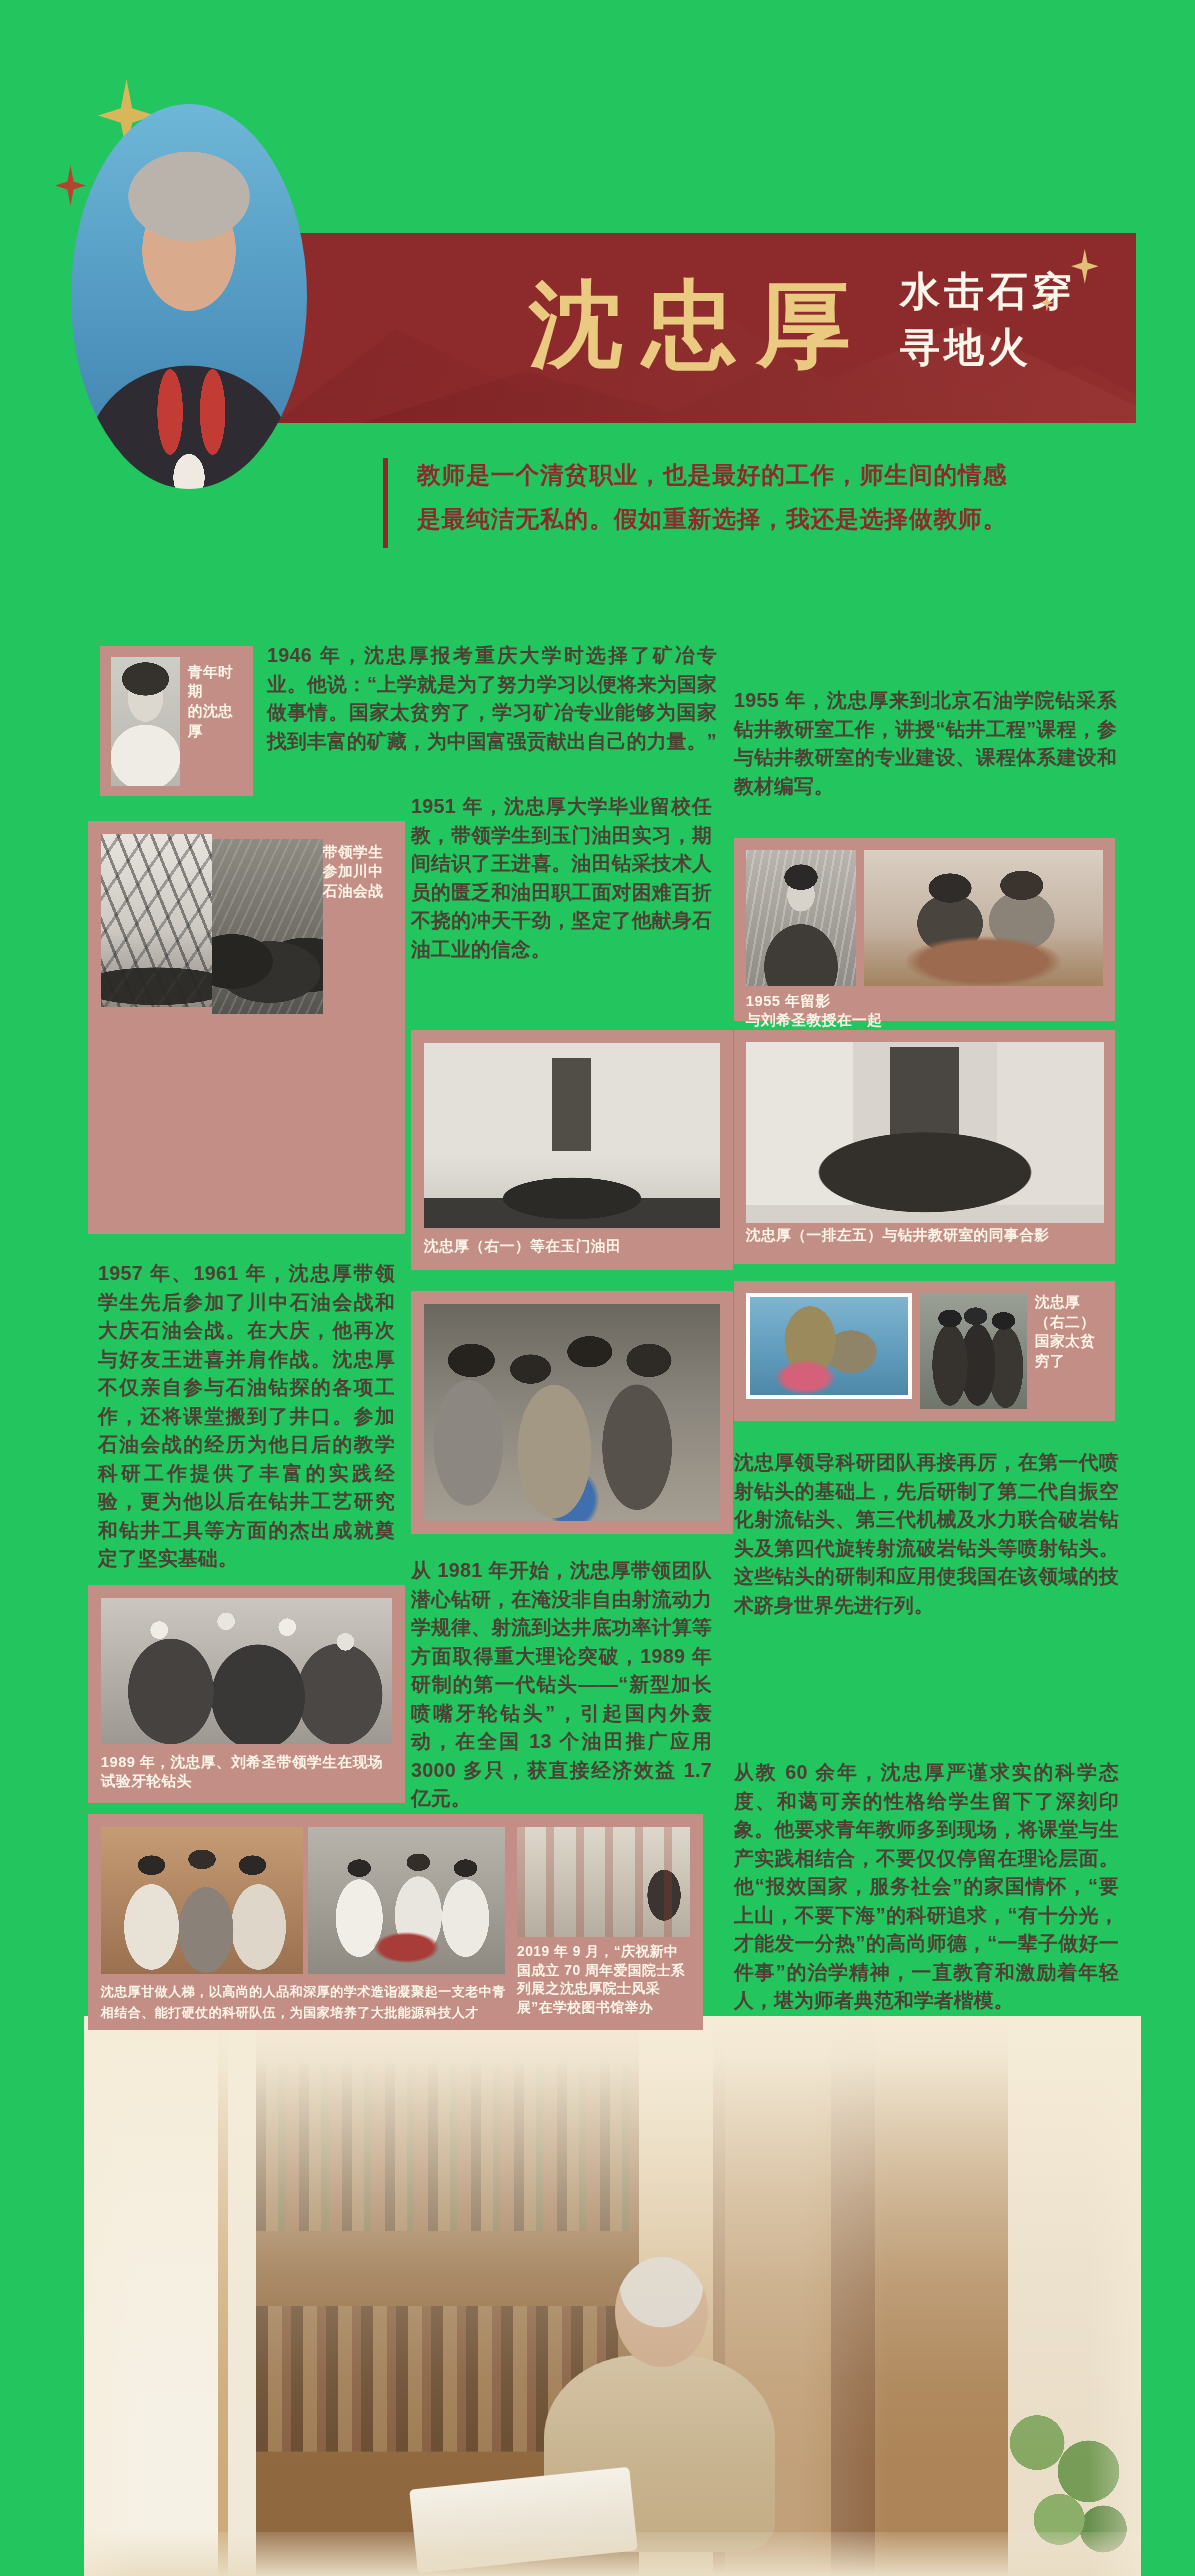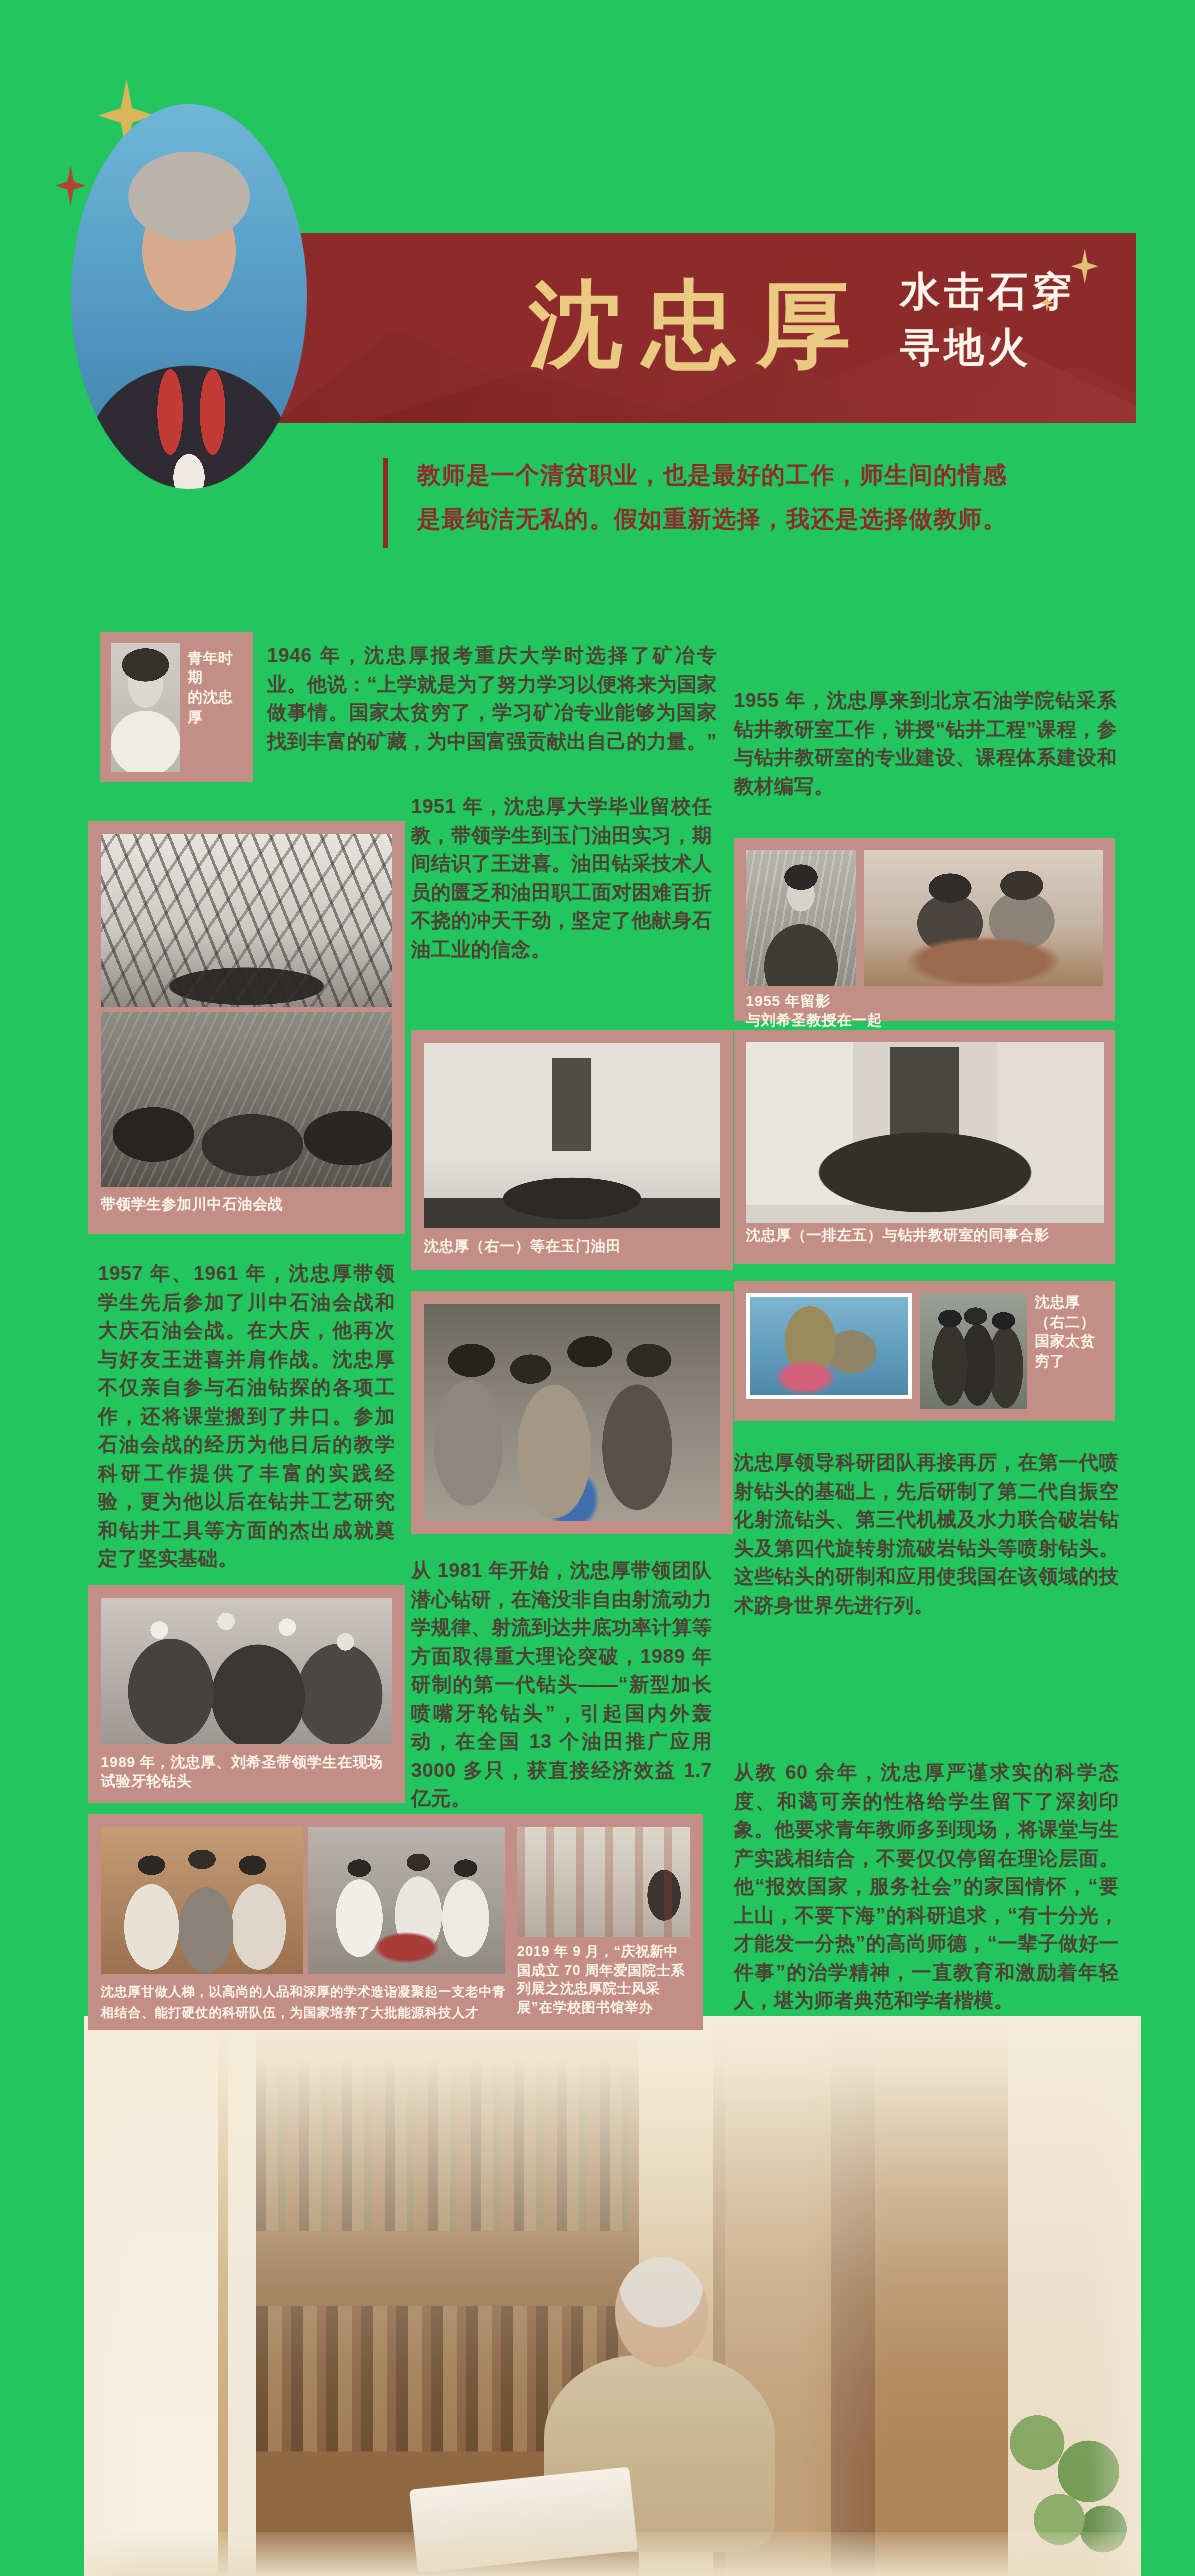--- a/index.html
+++ b/index.html
@@ -185,35 +185,35 @@
   </div>
 
   <div class="portrait"></div>
 
   <div class="quote-bar"></div>
   <div class="quote">
     <div>教师是一个清贫职业，也是最好的工作，师生间的情感</div>
     <div>是最纯洁无私的。假如重新选择，我还是选择做教师。</div>
   </div>
 
-  <div class="frame" style="left:100px;top:632px;width:153px;height:150px;display:flex;padding:10.8px;gap:7.9px;">
+  <div class="frame" style="left:100px;top:646px;width:153px;height:150px;display:flex;padding:10.8px;gap:7.9px;">
     <div class="ph p-youth" style="width:77px;height:129px;"></div>
     <div class="cap" style="padding-top:5.9px;">
       <div>青年时期</div>
       <div>的沈忠厚</div>
     </div>
   </div>
 
   <div class="para" style="left:267px;top:641px;width:450px;">1946 年，沈忠厚报考重庆大学时选择了矿冶专业。他说：“上学就是为了努力学习以便将来为国家做事情。国家太贫穷了，学习矿冶专业能够为国家找到丰富的矿藏，为中国富强贡献出自己的力量。”</div>
 
   <div class="para" style="left:734px;top:686px;width:383px;">1955 年，沈忠厚来到北京石油学院钻采系钻井教研室工作，讲授“钻井工程”课程，参与钻井教研室的专业建设、课程体系建设和教材编写。</div>
 
   <div class="para" style="left:411px;top:792px;width:301px;">1951 年，沈忠厚大学毕业留校任教，带领学生到玉门油田实习，期间结识了王进喜。油田钻采技术人员的匮乏和油田职工面对困难百折不挠的冲天干劲，坚定了他献身石油工业的信念。</div>
 
-  <div class="frame" style="left:88px;top:821px;width:317px;height:413px;padding:12.8px;display:flex;flex-direction:column;">
+  <div class="frame" style="left:88px;top:821px;width:317px;height:413px;padding:12.8px;display:flex;flex-direction:row;">
     <div class="ph p-derrick" style="width:291px;height:173px;"></div>
     <div class="ph p-forest" style="width:291px;height:175px;margin-top:4.9px;"></div>
     <div class="cap" style="margin-top:8.8px;">带领学生参加川中石油会战</div>
   </div>
 
   <div class="frame" style="left:734px;top:838px;width:381px;height:183px;padding:11.8px;">
     <div style="display:flex;gap:7.9px;">
       <div class="ph p-liu1" style="width:110px;height:136px;"></div>
       <div class="ph p-liu2" style="width:240px;height:136px;"></div>
     </div>

